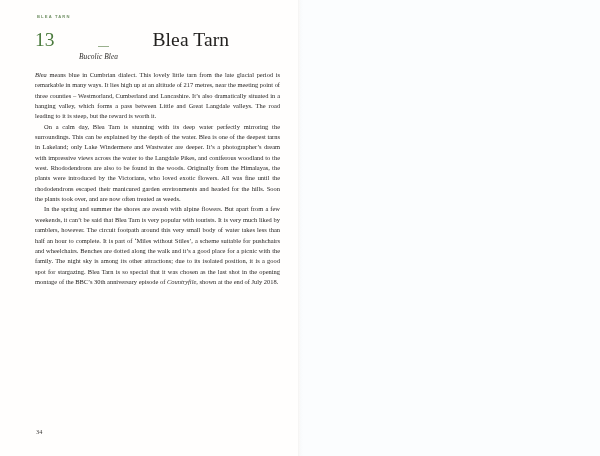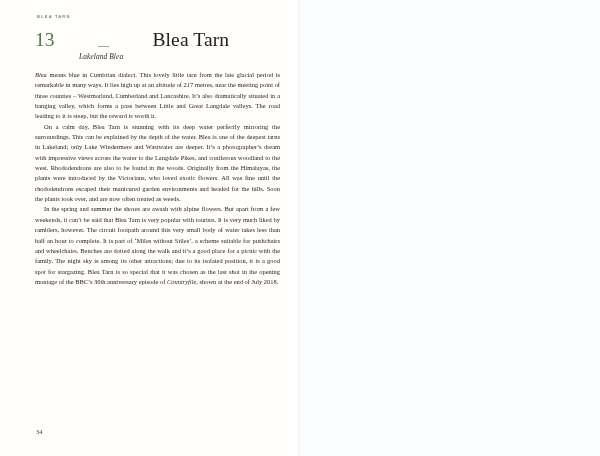--- a/index.html
+++ b/index.html
@@ -66,21 +66,21 @@
   <div class="page page-left">
 
     <div class="running-head">BLEA TARN</div>
 
     <div class="title-row">
       <span class="chapter-num">13</span>
       <span class="num-rule"></span>
       <span class="chapter-title">Blea Tarn</span>
     </div>
 
-    <div class="subtitle">Lakeland Blea</div>
+    <div class="subtitle">Bucolic Blea</div>
 
     <div class="body-col">
       <p class="first"><i>Blea</i><span> means blue in Cumbrian dialect. This lovely little tarn from the late glacial period is remarkable in many ways. It lies high up at an altitude of 217 metres, near the meeting point of three counties – Westmorland, Cumberland and Lancashire. It’s also dramatically situated in a hanging valley, which forms a pass between Little and Great Langdale valleys. The road leading to it is steep, but the reward is worth it.</span></p>
 
       <p><span>On a calm day, Blea Tarn is stunning with its deep water perfectly mirroring the surroundings. This can be explained by the depth of the water. Blea is one of the deepest tarns in Lakeland; only Lake Windermere and Wastwater are deeper. It’s a photographer’s dream with impressive views across the water to the Langdale Pikes, and coniferous woodland to the west. Rhododendrons are also to be found in the woods. Originally from the Himalayas, the plants were introduced by the Victorians, who loved exotic flowers. All was fine until the rhododendrons escaped their manicured garden environments and headed for the hills. Soon the plants took over, and are now often treated as weeds.</span></p>
 
       <p><span>In the spring and summer the shores are awash with alpine flowers. But apart from a few weekends, it can’t be said that Blea Tarn is very popular with tourists. It is very much liked by ramblers, however. The circuit footpath around this very small body of water takes less than half an hour to complete. It is part of ‘Miles without Stiles’, a scheme suitable for pushchairs and wheelchairs. Benches are dotted along the walk and it’s a good place for a picnic with the family. The night sky is among its other attractions; due to its isolated position, it is a good spot for stargazing. Blea Tarn is so special that it was chosen as the last shot in the opening montage of the BBC’s 30th anniversary episode of </span><i>Countryfile</i><span>, shown at the end of July 2018.</span></p>
     </div>
 
     <div class="folio">34</div>

